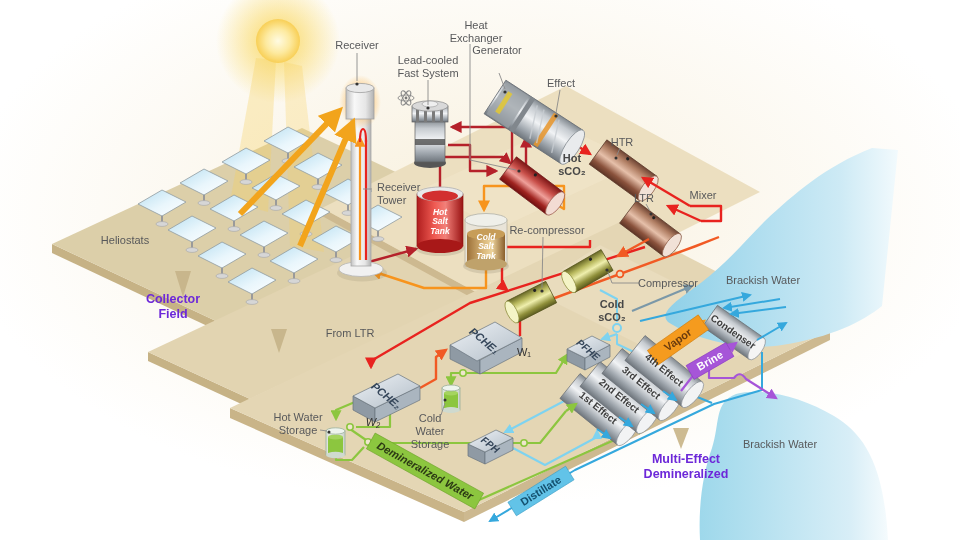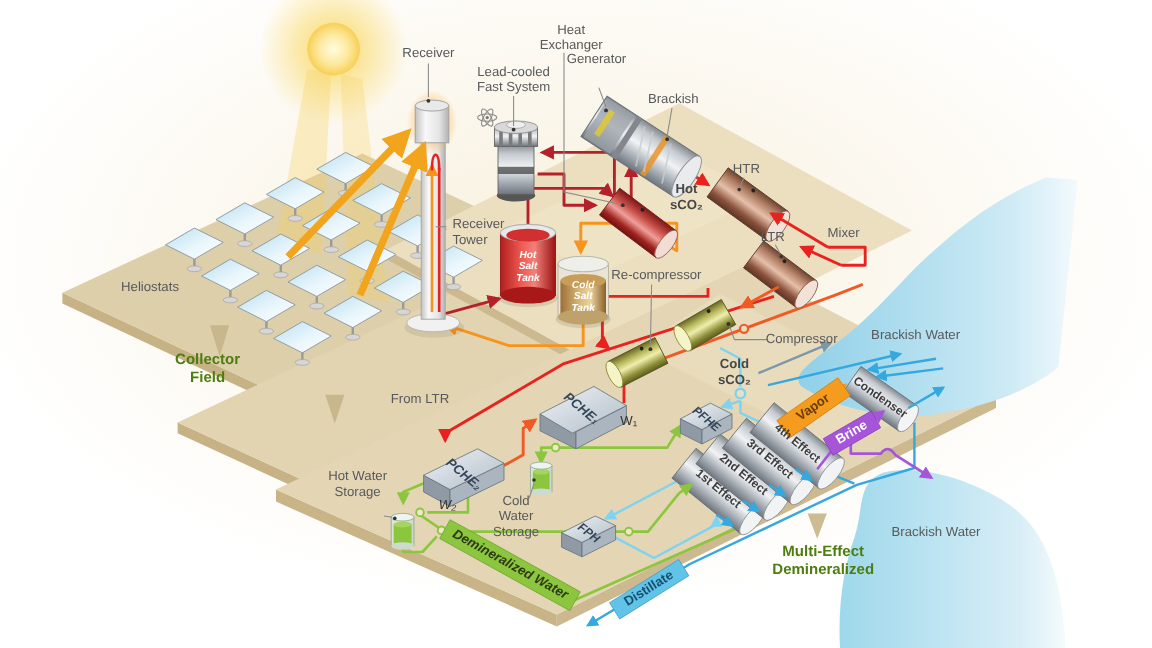--- a/index.html
+++ b/index.html
@@ -2,21 +2,21 @@
 <html><head>
 <meta charset="utf-8">
 <style>
   html,body{margin:0;padding:0;background:#fff;}
   .stage{position:relative;width:960px;height:540px;overflow:hidden;background:#fff;
          font-family:"Liberation Sans",sans-serif;}
   .stage svg{position:absolute;left:0;top:0;}
   .lbl{position:absolute;transform:translate(-50%,-50%);
        font:11px/1.18 "Liberation Sans",sans-serif;color:#58595b;
        text-align:center;white-space:pre-line;pointer-events:none;}
-  .bold{font-weight:bold;font-size:12.5px;color:#4d7c0f;}
+  .bold{font-weight:bold;font-size:12.5px;color:#6d28d9;}
   .dk{font-weight:bold;color:#474747;}
   .left{transform:translate(0,-50%);text-align:left;}
   .white{color:#fff;}
   .tank{font-size:8.5px;font-weight:bold;font-style:italic;line-height:1.1;color:#fff;}
   .boxlbl{font-size:11px;font-weight:bold;font-style:italic;color:#35465a;}
   .cyl{font-size:10px;font-weight:bold;color:#3d3d3d;}
   .banner{font-size:11px;font-weight:bold;}
 </style>
 </head>
 <body>
@@ -477,21 +477,21 @@
 <div class="lbl left" style="left:377px;top:194px">Receiver
 Tower</div>
 <div class="lbl" style="left:125px;top:240px">Heliostats</div>
 <div class="lbl bold" style="left:173px;top:307px">Collector
 Field</div>
 <div class="lbl" style="left:428px;top:67px">Lead-cooled
 Fast System</div>
 <div class="lbl" style="left:476px;top:32px">Heat
 Exchanger</div>
 <div class="lbl" style="left:497px;top:50px">Generator</div>
-<div class="lbl" style="left:561px;top:83px">Brackish</div>
+<div class="lbl" style="left:561px;top:83px">Effect</div>
 <div class="lbl dk" style="left:572px;top:165px">Hot
 sCO₂</div>
 <div class="lbl" style="left:622px;top:142px">HTR</div>
 <div class="lbl" style="left:644px;top:198px">LTR</div>
 <div class="lbl" style="left:703px;top:195px">Mixer</div>
 <div class="lbl" style="left:547px;top:230px">Re-compressor</div>
 <div class="lbl" style="left:668px;top:283px">Compressor</div>
 <div class="lbl dk" style="left:612px;top:311px">Cold
 sCO₂</div>
 <div class="lbl tank" style="left:440px;top:222px">Hot
@@ -500,21 +500,21 @@
 <div class="lbl tank" style="left:486px;top:247px">Cold
 Salt
 Tank</div>
 <div class="lbl" style="left:350px;top:333px">From LTR</div>
 <div class="lbl boxlbl" style="left:484px;top:341px;transform:translate(-50%,-50%) rotate(40deg)">PCHE₁</div>
 <div class="lbl boxlbl" style="left:386px;top:396px;transform:translate(-50%,-50%) rotate(40deg)">PCHE₂</div>
 <div class="lbl boxlbl" style="left:588px;top:350px;font-size:10px;transform:translate(-50%,-50%) rotate(40deg)">PFHE</div>
 <div class="lbl boxlbl" style="left:490px;top:445px;font-size:10px;transform:translate(-50%,-50%) rotate(38deg)">FPH</div>
 <div class="lbl" style="left:524px;top:352px;color:#333">W₁</div>
 <div class="lbl" style="left:373px;top:422px;font-style:italic;color:#333">W₂</div>
-<div class="lbl" style="left:298px;top:404px">Hot Water
+<div class="lbl" style="left:298px;top:424px">Hot Water
 Storage</div>
 <div class="lbl" style="left:430px;top:431px">Cold
 Water
 Storage</div>
 <div class="lbl banner" style="left:425px;top:471px;color:#2c3a14;font-style:italic;transform:translate(-50%,-50%) rotate(29deg)">Demineralized Water</div>
 <div class="lbl banner" style="left:541px;top:491px;color:#14506e;transform:translate(-50%,-50%) rotate(-32deg)">Distillate</div>
 <div class="lbl banner" style="left:678px;top:340px;color:#6b3c0e;transform:translate(-50%,-50%) rotate(-35deg)">Vapor</div>
 <div class="lbl banner white" style="left:710px;top:361px;transform:translate(-50%,-50%) rotate(-30deg)">Brine</div>
 <div class="lbl cyl" style="left:733px;top:332px;transform:translate(-50%,-50%) rotate(35deg)">Condenser</div>
 <div class="lbl cyl" style="left:664px;top:370px;transform:translate(-50%,-50%) rotate(39deg)">4th Effect</div>

